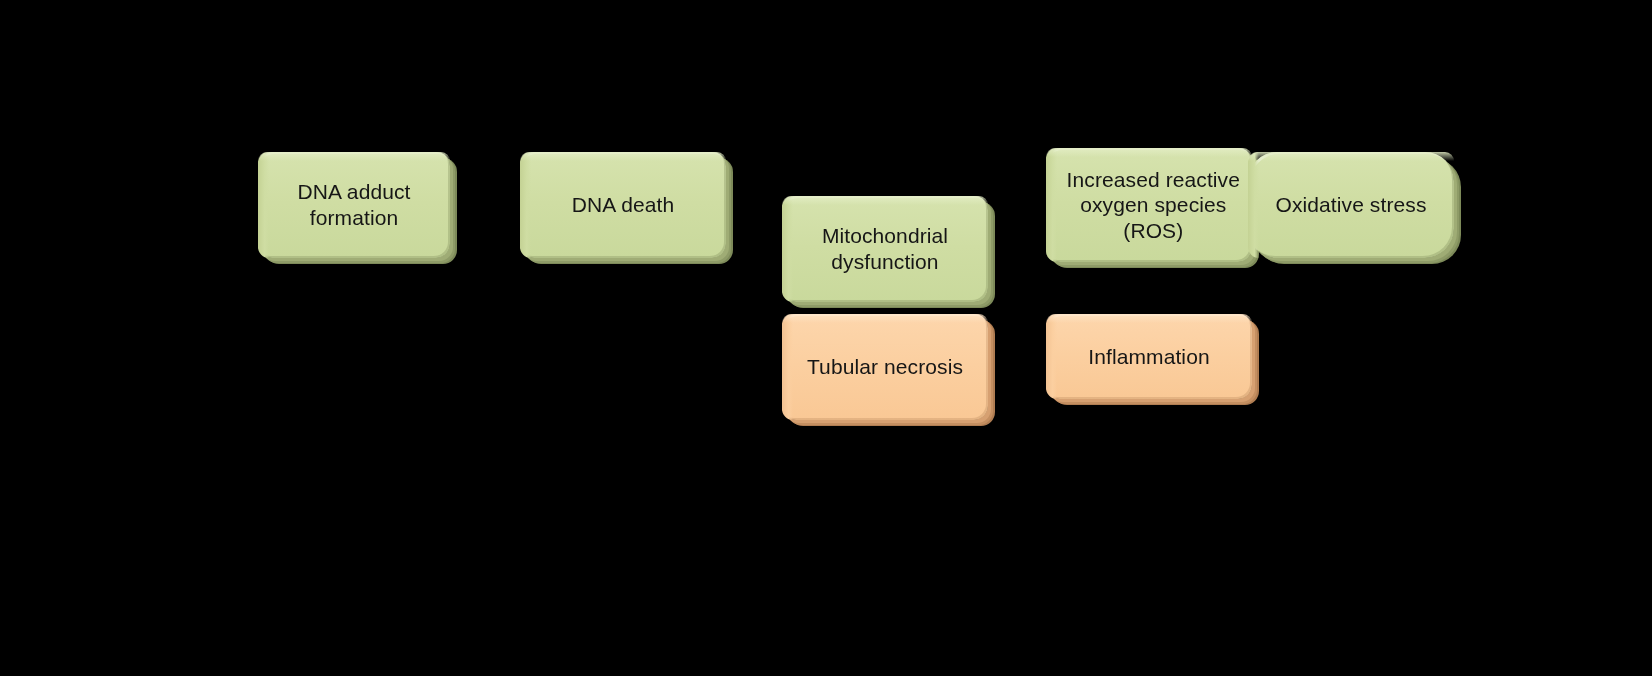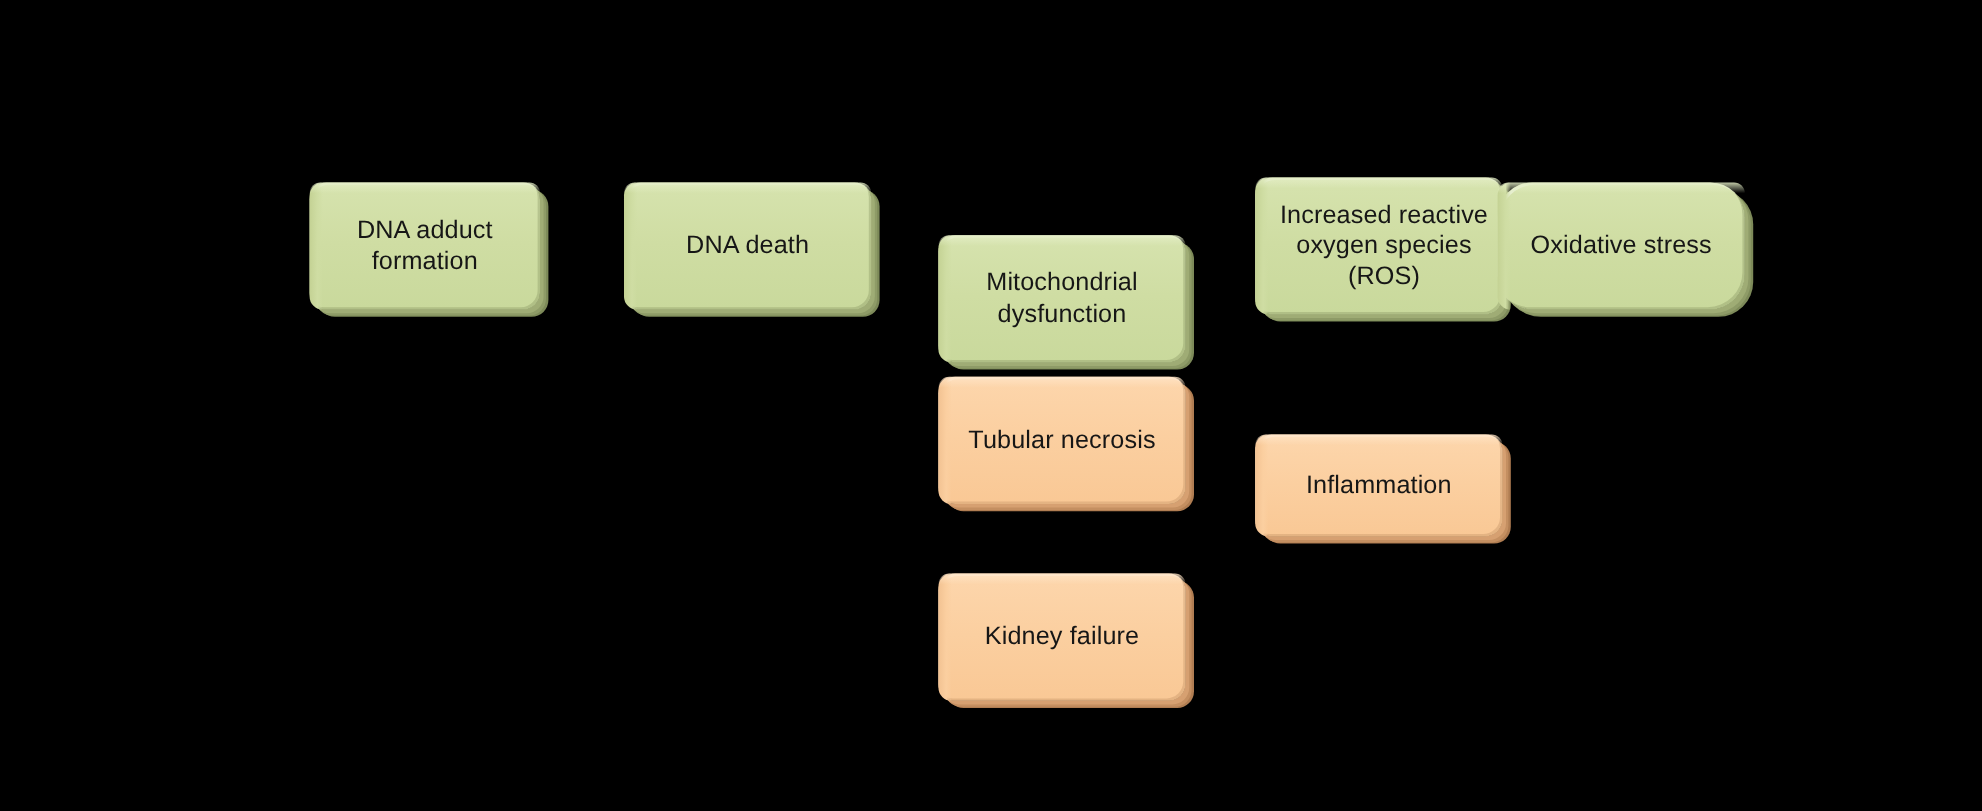--- a/index.html
+++ b/index.html
@@ -120,19 +120,16 @@
       <span class="label">Increased reactive
 oxygen species
 (ROS)</span>
     </div>
     <div class="node green" style="left: 1248px; top: 152px; width: 206px; height: 106px; border-radius: 29px;">
       <span class="label">Oxidative stress</span>
     </div>
     <div class="node orange" style="left: 782px; top: 314px; width: 206px; height: 106px;">
       <span class="label">Tubular necrosis</span>
     </div>
-    <div class="node orange" style="left: 1046px; top: 314px; width: 206px; height: 85px; margin-top: 48px;">
+    <div class="node orange" style="left: 1046px; top: 314px; width: 206px; height: 85px;">
       <span class="label">Inflammation</span>
-    </div>
-    <div class="node orange" style="left: 782px; top: 478px; width: 206px; height: 106px;">
-      <span class="label">Kidney failure</span>
     </div>
   </div>
 
 </body></html>

